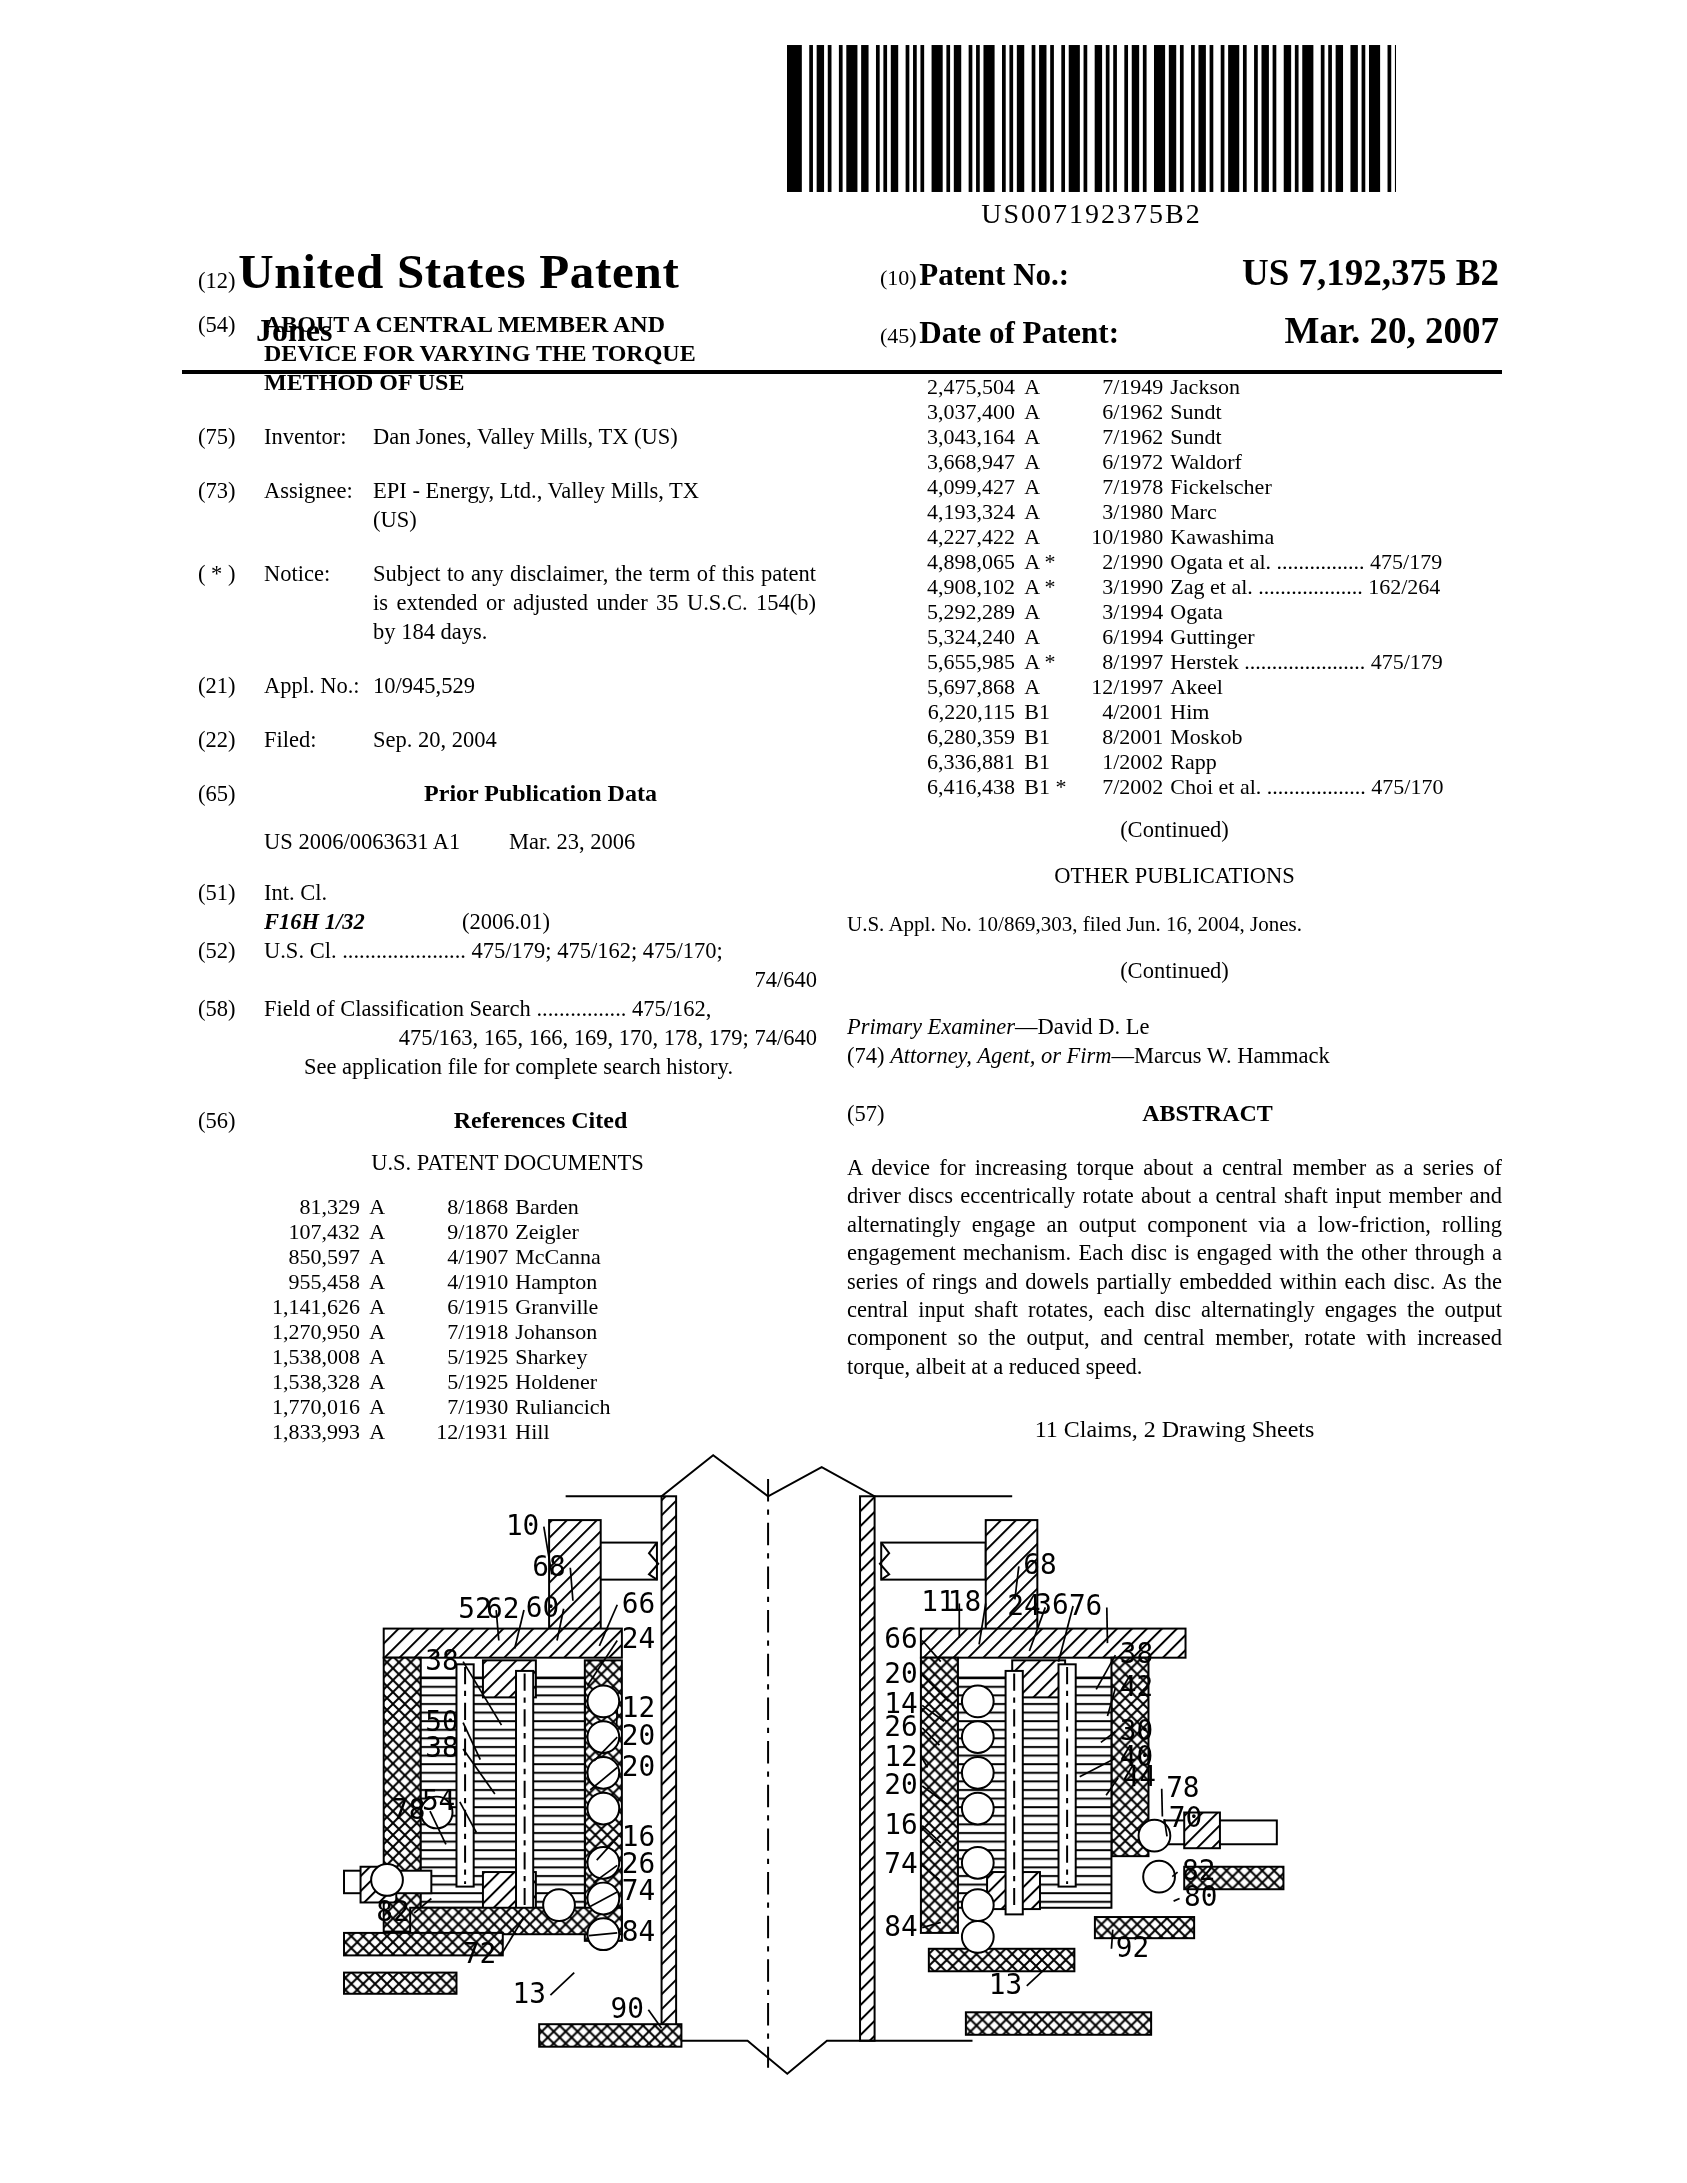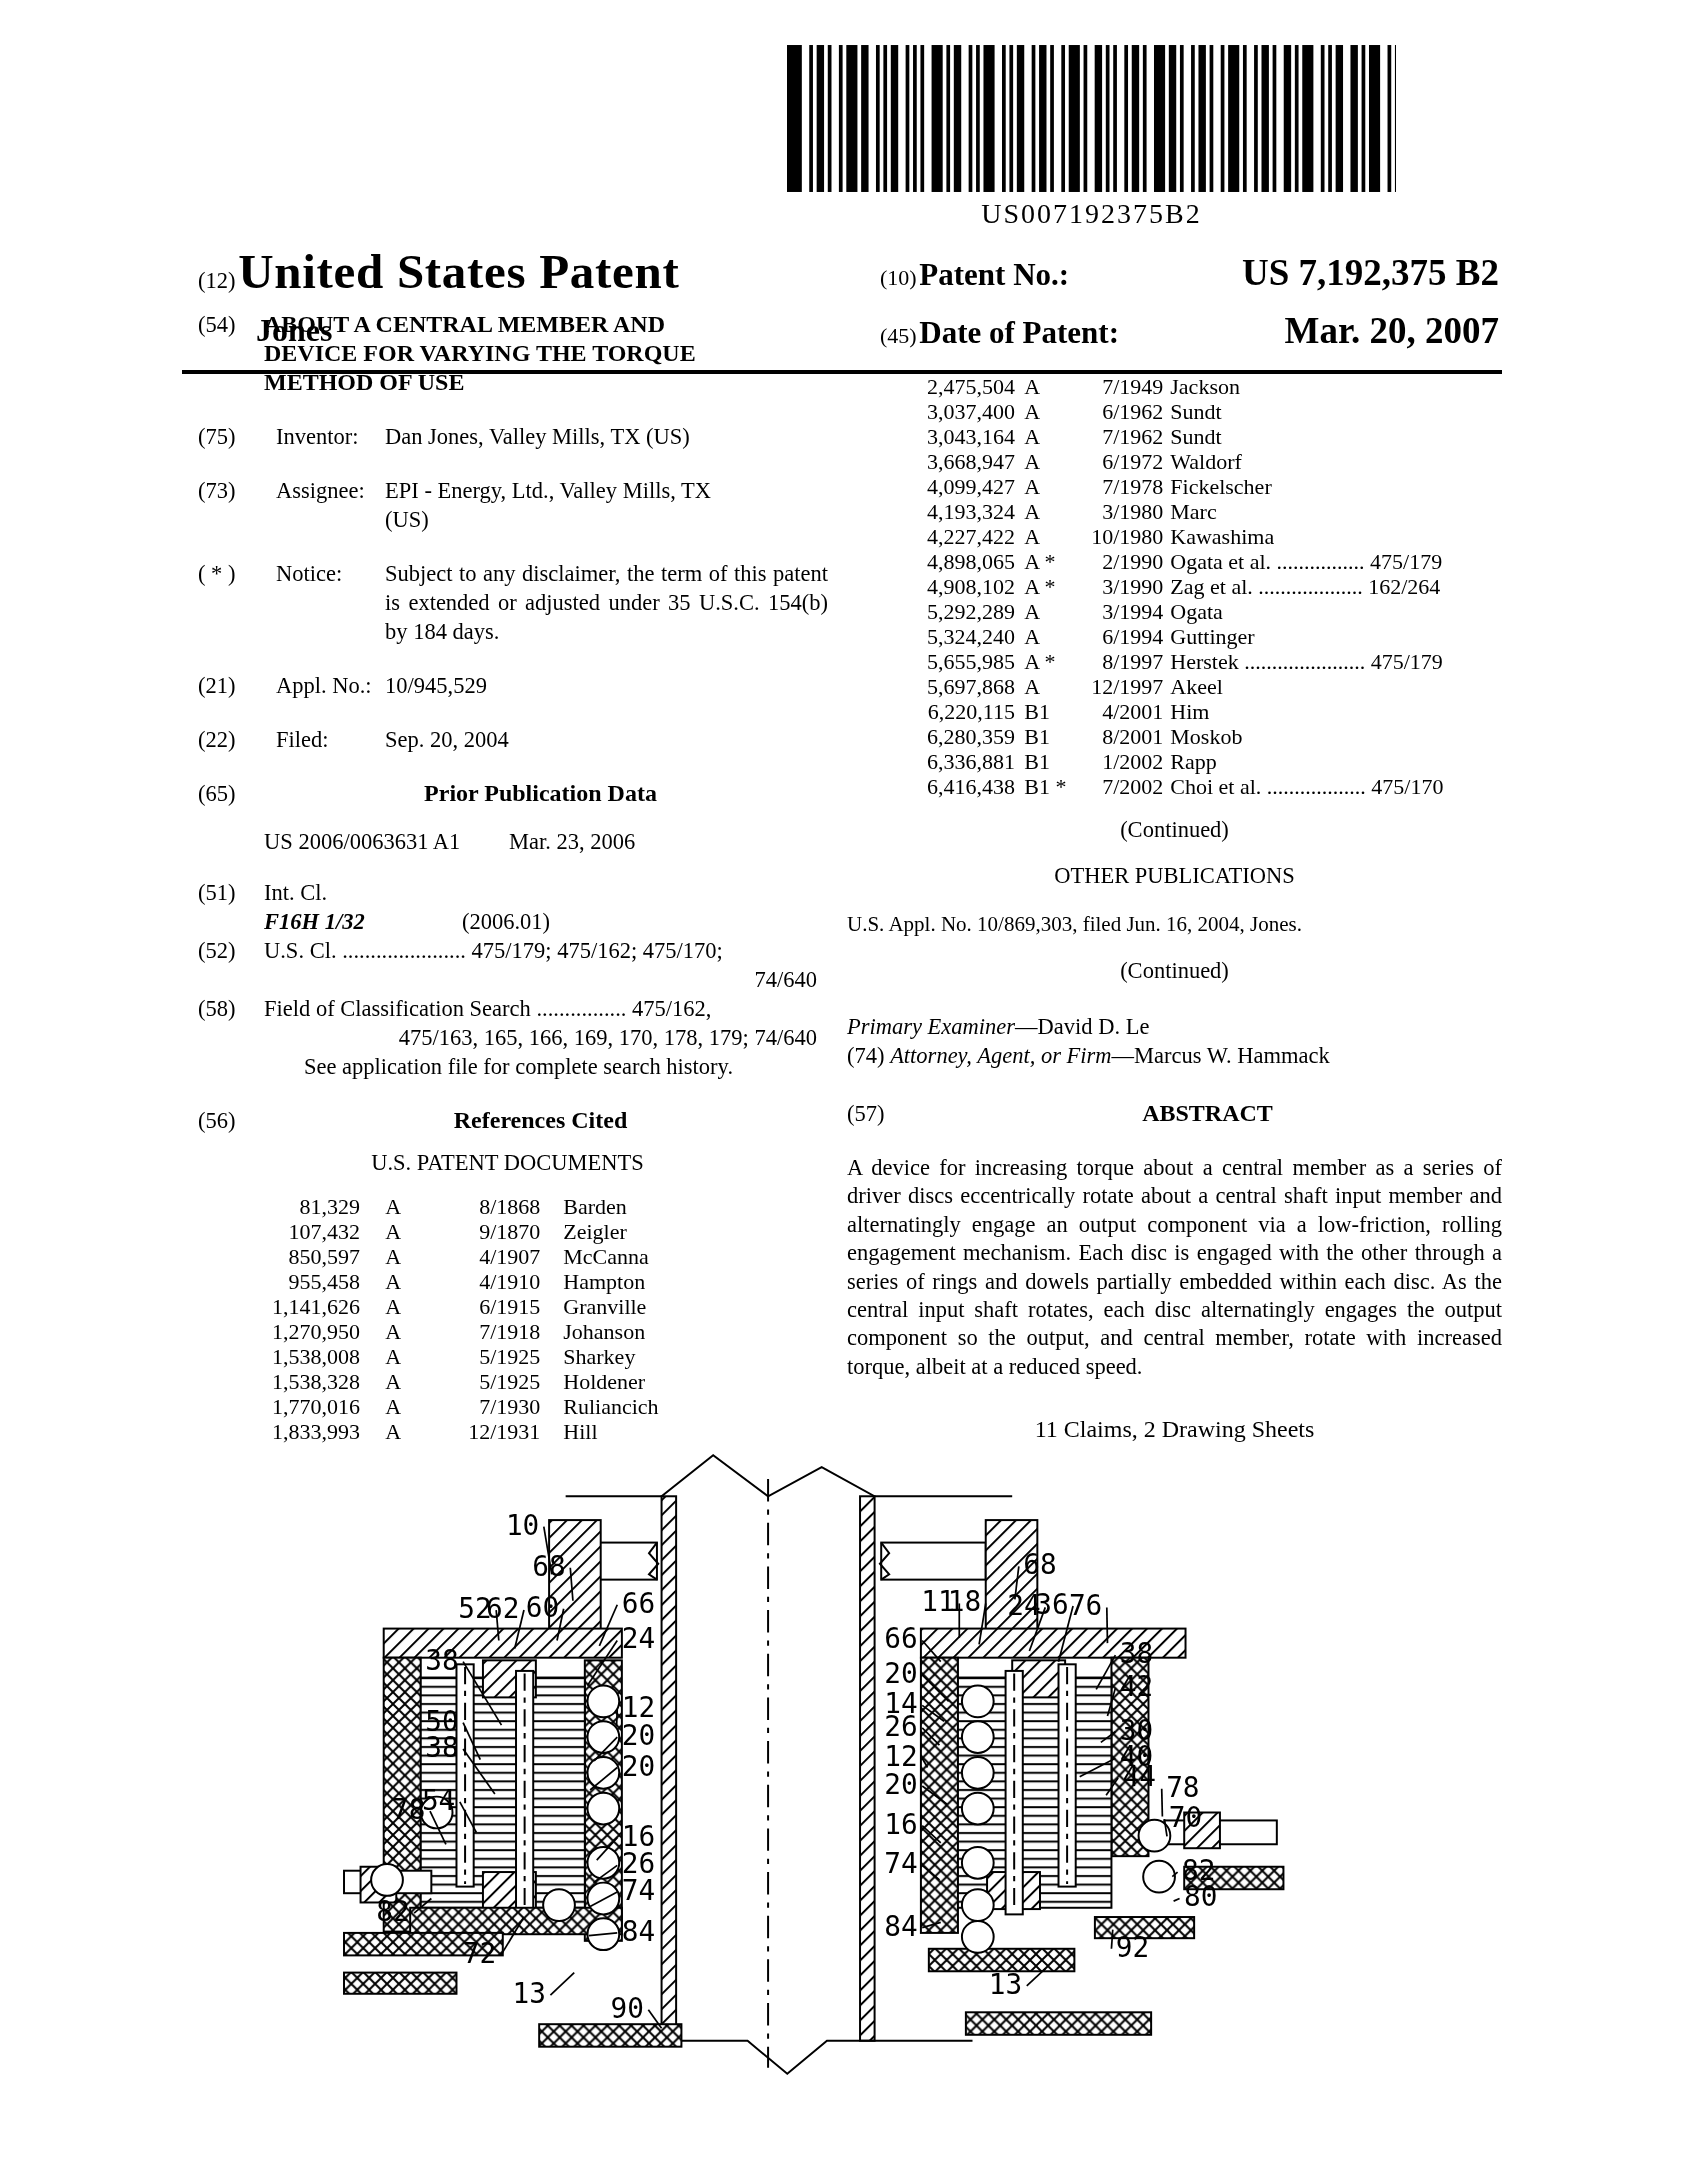--- a/index.html
+++ b/index.html
@@ -23,32 +23,32 @@
   .col-left{position:absolute;left:198px;top:310px;width:619px;font-size:22.5px;line-height:29px;}
   .col-right{position:absolute;left:847px;top:374px;width:655px;font-size:22.5px;line-height:29px;}
   .sec{display:flex;margin-bottom:25px;}
   .sec-tag{width:66px;flex:0 0 66px;}
   .sec-body{flex:1;}
   .b{font-weight:normal;}
   .i{font-style:italic;}
   .bi{font-weight:bold;font-style:italic;}
   .title-lines div{font-weight:bold;font-size:24px;line-height:29px;}
   .lblrow{display:flex;}
-  .lbl{width:109px;flex:0 0 109px;margin-left:12px;}
+  .lbl{width:109px;flex:0 0 109px;}
   .just{text-align:justify;}
   .center{text-align:center;}
   .right{text-align:right;}
   .heading-center{font-weight:bold;font-size:24px;text-align:center;}
   .caps-center{text-align:center;font-size:22.5px;}
   .pubrow{display:flex;}
   .pubrow .pno{width:245px;}
   
   .ref-table{margin-top:17px;}
   .ref-row{display:flex;font-size:22px;line-height:25px;}
-  .col-left .ref-row{padding-left:40px;gap:16px;}
+  .col-left .ref-row{padding-left:40px;}
   .col-right .ref-row{padding-left:46px;}
   .ref-no{width:122px;flex:0 0 122px;text-align:right;}
   .ref-kind{width:61px;flex:0 0 61px;padding-left:9.3px;}
   .ref-date{width:78px;flex:0 0 78px;text-align:right;}
   .ref-name{flex:1;padding-left:7px;white-space:nowrap;overflow:hidden;}
   
   .drawing{position:absolute;left:0;top:1442px;width:1337px;height:741px;}
   .drawing svg{display:block;}
   .dlabel{font-family:"DejaVu Sans Mono",monospace;font-size:42px;}
   .mb0{margin-bottom:0;}

